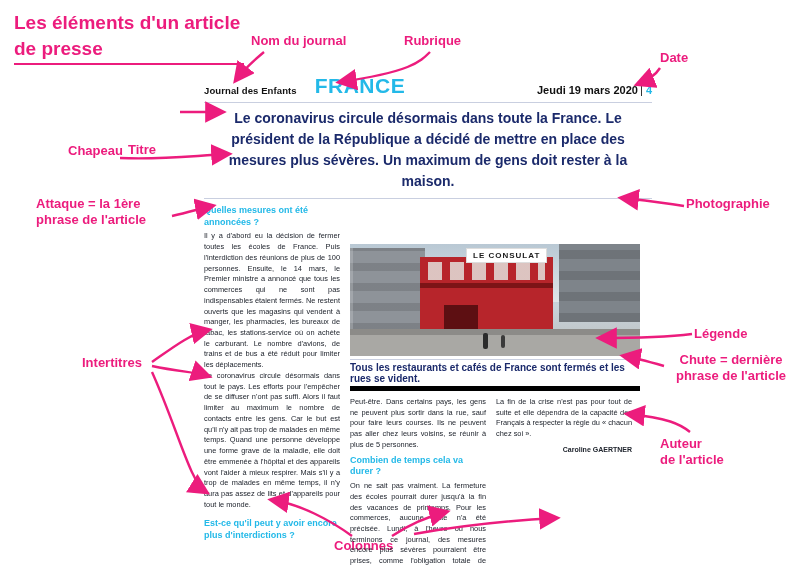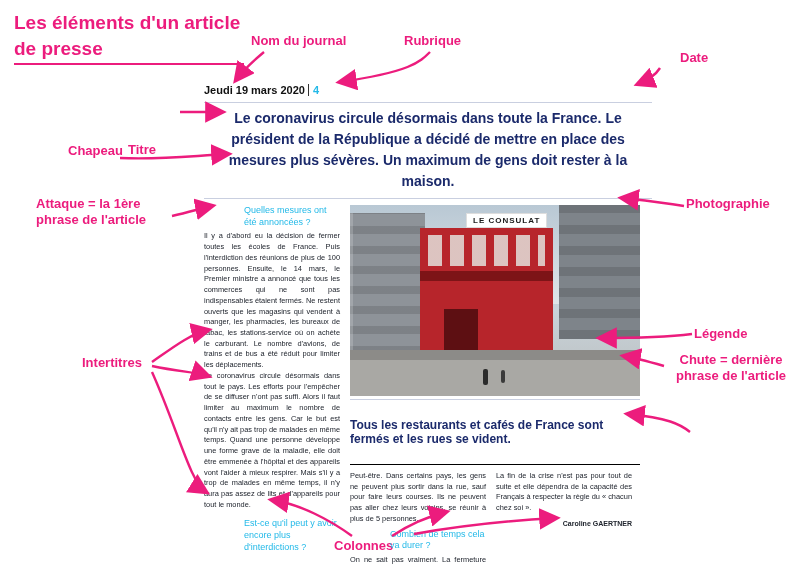--- a/index.html
+++ b/index.html
@@ -71,33 +71,34 @@
   }
   .rule2 { height:1px; background:#c9cfe0; margin-bottom:6px; }
 
   .cols {
     display:flex; gap:10px;
   }
   .col { width: 136px; }
   .col.wide { width: 290px; }
 
   .subhead {
-    color:#23b9e8; font-weight:normal; font-size:9px; line-height:1.3; margin-bottom:3px;margin-left:40px;
+    color:#23b9e8; font-weight:bold; font-size:9px; line-height:1.3; margin-bottom:3px;
   }
   .body-txt {
     font-size:7.4px; color:#20252e; line-height:1.45; text-align:justify;
   }
   .author { font-size:7px; color:#20252e; text-align:right; margin-top:6px; font-weight:600;}
 
   
   .photo-wrap { width:290px; }
   .photo {
-    width: 290px; height: 191px;
+    width: 290px; height: 112px;
     position: relative; overflow:hidden;
     background: linear-gradient(#9fb4c4, #c9d3da 55%, #b9bdbd);
+    margin-top: 39px;
   }
   .sky { position:absolute; left:0; top:0; right:0; height:52%; background:linear-gradient(#b9c8d4,#dfe5e8); }
   .bldg-left { position:absolute; left:0; top:4%; width:26%; height:74%; background:#8e9399; }
   .bldg-left:after { content:""; position:absolute; inset:0;
      background:
        linear-gradient(90deg, rgba(255,255,255,.18) 0 3px, transparent 3px 100%) repeat-x,
        repeating-linear-gradient(0deg, rgba(0,0,0,.12) 0 8px, transparent 8px 20px);
   }
   .bldg-red { position:absolute; left:24%; top:12%; width:46%; height:66%; background:#b7252b; }
   .bldg-red .awn { position:absolute; left:0; right:0; top:34%; height:8%; background:#7d1417; }
@@ -112,54 +113,60 @@
   .bldg-right { position:absolute; right:0; top:0; width:28%; height:70%; background:#7e848a; }
   .bldg-right:after{ content:""; position:absolute; inset:0;
      background: repeating-linear-gradient(0deg, rgba(0,0,0,.13) 0 9px, transparent 9px 21px);}
   .street { position:absolute; left:0; right:0; bottom:0; height:24%; background:#a9a8a4; }
   .street:before{ content:""; position:absolute; left:0; right:0; top:0; height:22%; background:#8c8b88;}
   .person { position:absolute; bottom:6%; left:46%; width:5px; height:16px; background:#2b2b2b; border-radius:2px;}
   .person2 { position:absolute; bottom:7%; left:52%; width:4px; height:13px; background:#3a3a3a; border-radius:2px;}
 
   .legende {
     width:290px; margin-top:3px;
-    font-size:12px; font-weight:bold; color:#1b2a6b;
-    border-top:1px solid #c9cfe0; border-bottom:1px solid #000000;
-    padding:18px 0;
+    font-size:10px; font-weight:bold; color:#1b2a6b;
+    border-top:1px solid #c9cfe0; border-bottom:5px solid #000000;
+    padding:2px 0;
   }
 
   
   .arrows { position:absolute; inset:0; pointer-events:none; }
 </style>
 </head>
 <body>
 
 <div class="root">
 
   <div class="title-main">Les éléments d'un
 article de presse</div>
   <div class="title-underline2"></div>
 
   <div class="anno" style="left:251px; top:33px;">Nom du journal</div>
   <div class="anno" style="left:404px; top:33px;">Rubrique</div>
-  <div class="anno" style="left:668px; top:50px;padding-left:12px;">Date</div>
+  <div class="anno" style="left:648px; top:50px;padding-left:12px;">Date</div>
   <div class="anno" style="left:128px; top:104px;margin-top:38px;">Titre</div>
   <div class="anno" style="left:68px; top:143px;">Chapeau</div>
   <div class="anno" style="left:36px; top:196px; width:160px;">Attaque = la 1ère
 phrase de l'article</div>
   <div class="anno" style="left:82px; top:355px;">Intertitres</div>
   <div class="anno" style="left:334px; top:538px;">Colonnes</div>
   <div class="anno" style="left:686px; top:196px;">Photographie</div>
   <div class="anno" style="left:694px; top:326px;text-align:center;">Légende</div>
   <div class="anno" style="left:666px; top:352px; width:130px;text-align:center;">Chute = dernière
 phrase de l'article</div>
+  <div class="anno" style="left:660px; top:436px;">Auteur
+de l'article</div>
 
   <div class="paper">
 
     <div class="paper-head">
+      <div style="display:flex; align-items:flex-end;">
+        <span class="jde">Journal des Enfants</span>
+        <span class="france">FRANCE</span>
+      </div>
       <div class="date-box">
         <span>Jeudi 19 mars 2020</span><span class="pg">4</span>
       </div>
     </div>
 
     <div class="rule"></div>
     <div class="chapeau">Le coronavirus circule désormais dans toute la France. Le président de la République a décidé de mettre en place des mesures plus sévères. Un maximum de gens doit rester à la maison.</div>
     <div class="rule2"></div>
 
     <div class="cols">

